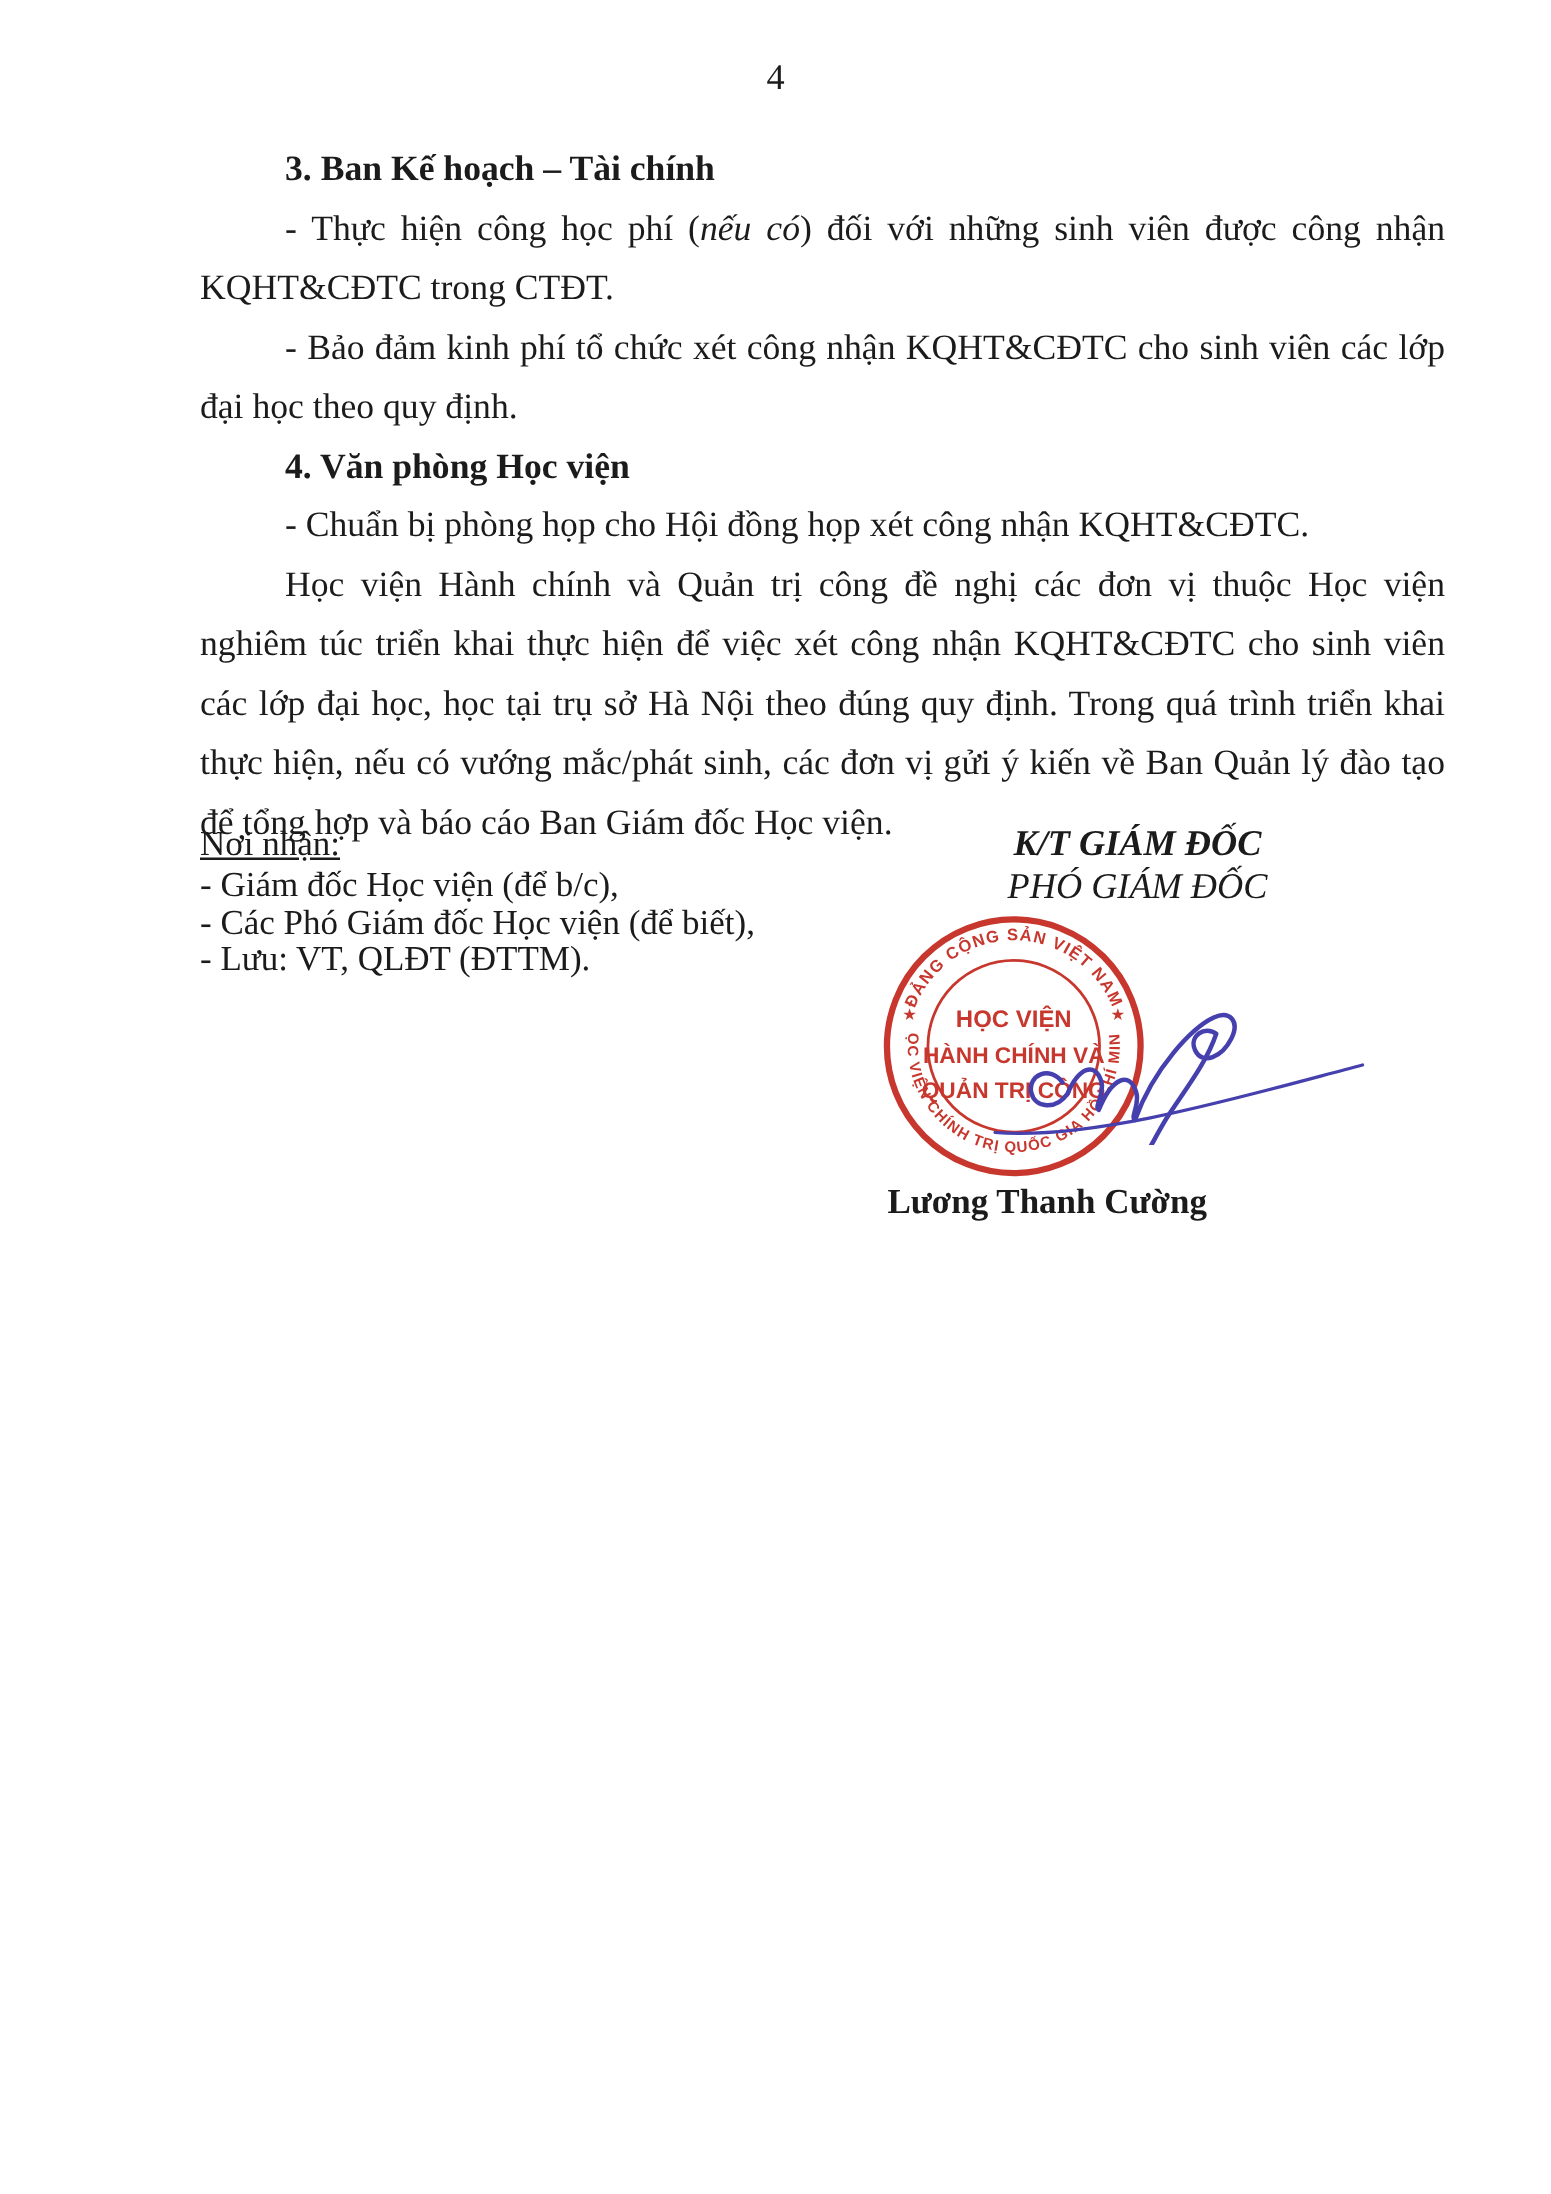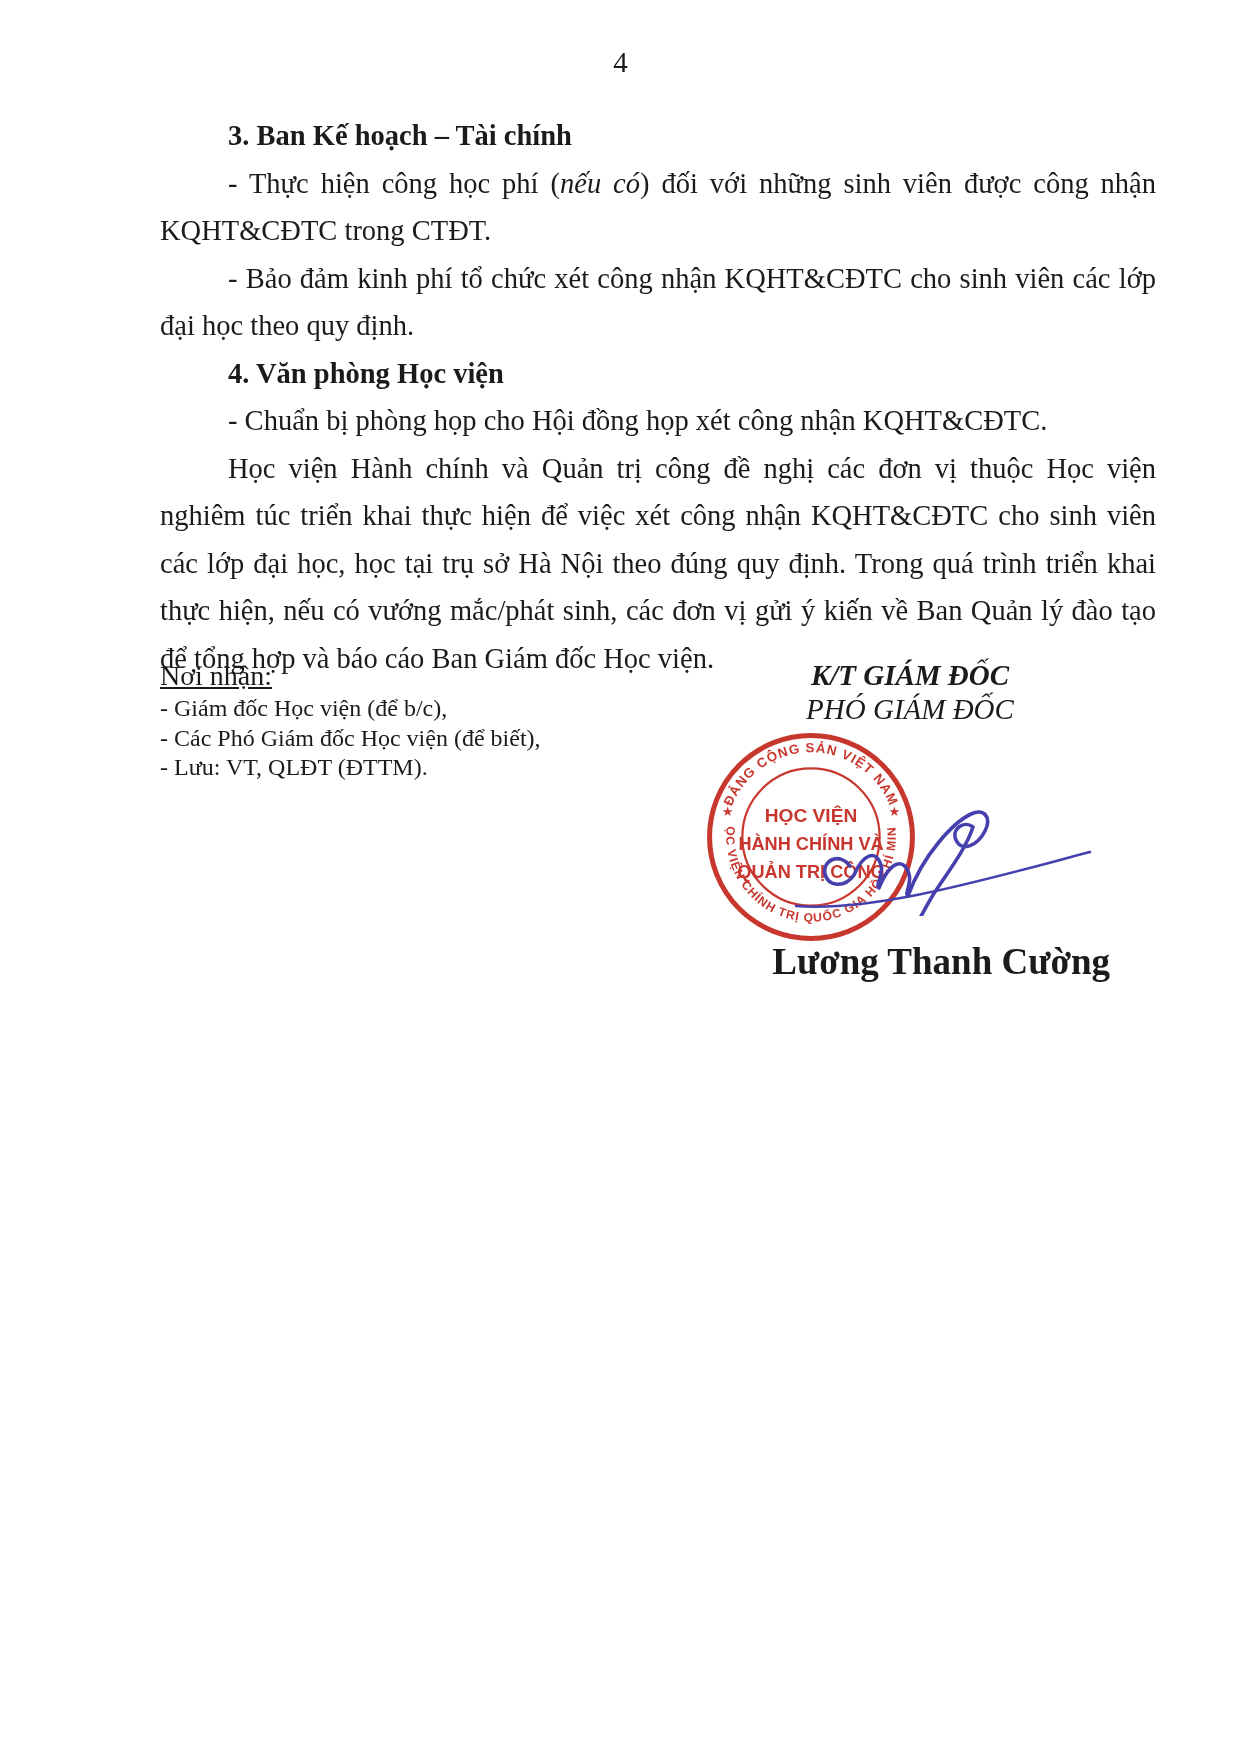--- a/index.html
+++ b/index.html
@@ -22,32 +22,32 @@
   }
   .content p{margin:0;text-align:justify;text-indent:68px;}
   .content p.heading{font-weight:bold;text-align:left;}
   .recipients{
     position:absolute;top:658px;left:160px;width:560px;
   }
   .recipients .recip-label{
     font-size:28px;line-height:36px;text-decoration:underline;
   }
   .recipients .recip-item{
-    font-size:24px;line-height:29.5px;
+    font-size:28px;line-height:29.5px;
   }
   .sign-block{
     position:absolute;top:658px;left:710px;width:400px;
     text-align:center;
     font-style:italic;
   }
   .sign-authority{font-size:29px;line-height:34px;font-weight:bold;}
   .sign-position{font-size:29px;line-height:34px;}
   .signer-name{
     position:absolute;top:944px;left:710px;width:400px;
-    text-align:right;font-size:37px;line-height:36px;font-weight:bold;
+    text-align:left;font-size:28px;line-height:36px;font-weight:bold;
   }
   .stamp-wrap{
     position:absolute;top:731px;left:705px;width:212px;height:212px;
     opacity:.92;
   }
   .stamp-wrap svg{display:block;}
   .stamp-ring-text{
     font-family:"Liberation Sans","DejaVu Sans",sans-serif;
     font-weight:bold;letter-spacing:1px;
   }

